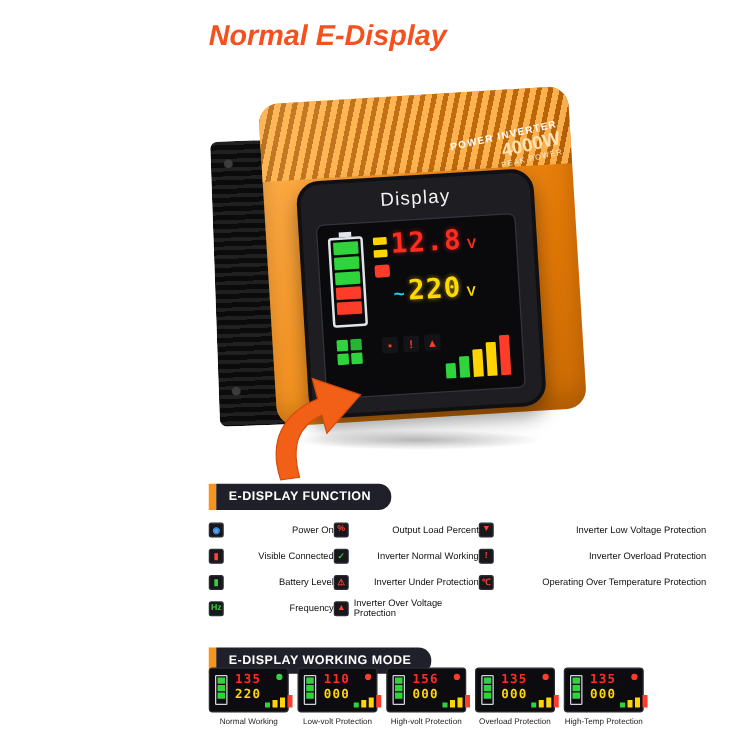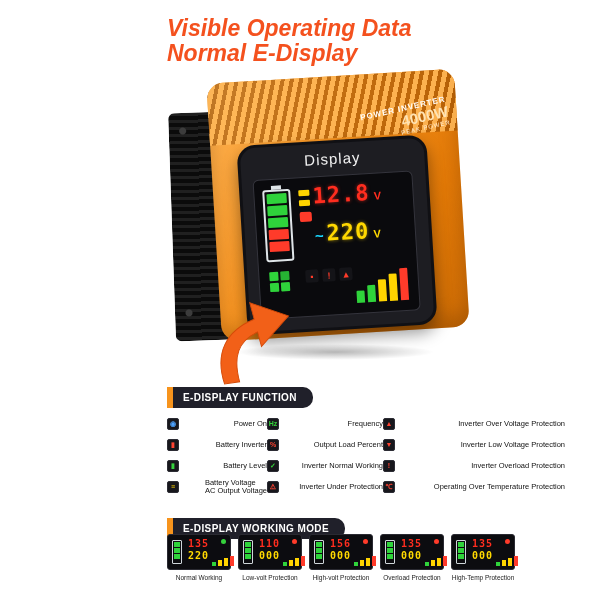--- a/index.html
+++ b/index.html
@@ -99,21 +99,20 @@
   .m-bars i:nth-child(2){height:6px;background:#ffd400;}
   .m-bars i:nth-child(3){height:8px;background:#ffd400;}
   .m-bars i:nth-child(4){height:10px;background:#ff3b2a;}
   .m-dot{position:absolute;right:4px;top:4px;width:5px;height:5px;border-radius:50%;}
   .m-label{margin-top:4px;text-align:center;font-size:6.5px;color:#222;white-space:nowrap;}
 </style>
 </head>
 <body>
 
 <div class="title">
-  <div>Visible Operating Data</div>
   <div>Normal E-Display</div>
 </div>
 
 <div class="shadow"></div>
 <div class="bracket"></div>
 
 <div class="invbody">
   <div class="ribs"></div>
   <div class="body-text">
     <span class="model">POWER INVERTER</span>
@@ -173,30 +172,25 @@
   <span class="accent"></span>
   <span class="badge-text">E-DISPLAY FUNCTION</span>
 </div>
 <div class="fn-grid">
     <div class="fn-item">
       <span class="fn-icon" style="color: rgb(77, 163, 255);">◉</span>
       <span class="fn-label">Power On</span>
     </div>
     <div class="fn-item">
       <span class="fn-icon" style="color: rgb(255, 68, 51);">▮</span>
-      <span class="fn-label">Battery Inverter</span>
+      <span class="fn-label">Visible Connected</span>
     </div>
     <div class="fn-item">
       <span class="fn-icon" style="color: rgb(53, 209, 60);">▮</span>
       <span class="fn-label">Battery Level</span>
-    </div>
-    <div class="fn-item">
-      <span class="fn-icon" style="color: rgb(255, 212, 0);">≡</span>
-      <span class="fn-label">Battery Voltage
-AC Output Voltage</span>
     </div>
     <div class="fn-item">
       <span class="fn-icon" style="color: rgb(53, 209, 60);">Hz</span>
       <span class="fn-label">Frequency</span>
     </div>
     <div class="fn-item">
       <span class="fn-icon" style="color: rgb(255, 68, 51);">%</span>
       <span class="fn-label">Output Load Percent</span>
     </div>
     <div class="fn-item">

